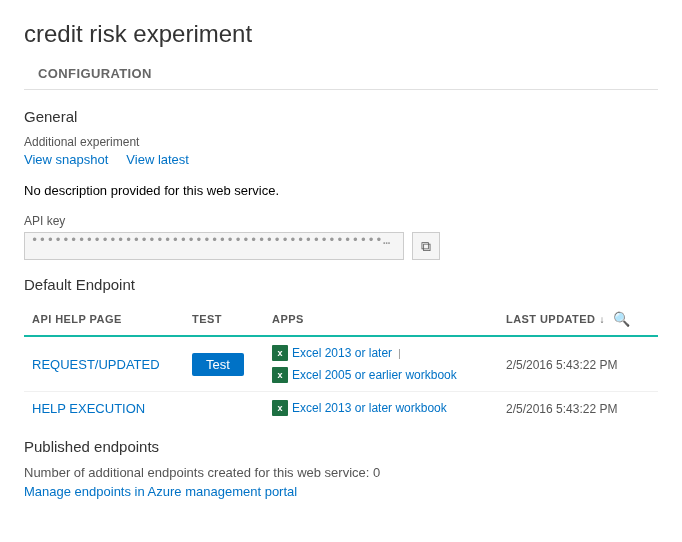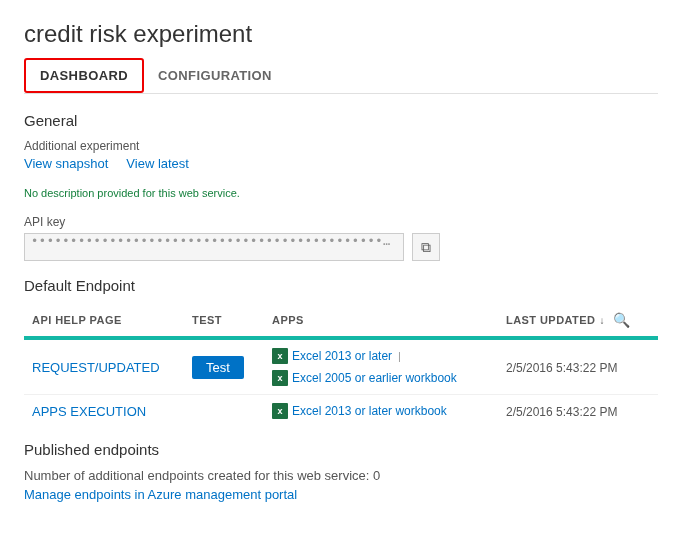--- a/index.html
+++ b/index.html
@@ -49,22 +49,22 @@
       color: #0072c6;
       text-decoration: none;
       cursor: pointer;
     }
     .published-links {
       display: flex;
       gap: 18px;
       margin-top: 2px;
     }
     .description-text {
-      color: #15803d;
-      font-size: 11px;
+      color: #000000;
+      font-size: 13px;
     }
     .api-key-row {
       display: flex;
       align-items: center;
       gap: 8px;
       margin-top: 4px;
     }
     .api-key-input {
       width: 380px;
       height: 28px;
@@ -92,21 +92,21 @@
       color: #555;
     }
 
     .endpoint-section { margin-bottom: 14px; }
     .endpoint-table {
       width: 100%;
       border-collapse: collapse;
       margin-top: 6px;
     }
     .endpoint-table thead tr {
-      border-bottom: 4px solid #14b8a6;
+      border-bottom: 2px solid #14b8a6;
     }
     .endpoint-table th {
       text-align: left;
       font-size: 11px;
       font-weight: 600;
       color: #555;
       padding: 6px 8px;
       text-transform: uppercase;
       letter-spacing: 0.04em;
     }
@@ -207,21 +207,20 @@
       color: #555;
       margin-bottom: 3px;
     }
   </style>
 </head>
 <body>
 
 <h1 class="page-title">credit risk experiment</h1>
 
 <div class="tabs">
-  <button class="tab active">DASHBOARD</button>
   <button class="tab">CONFIGURATION</button>
 </div>
 
 <div class="section-group">
   <div class="general-label">General</div>
 
   <div class="section-group">
     <div class="sub-label">Additional experiment</div>
     <div class="published-links">
       <a class="link">View snapshot</a>
@@ -284,21 +283,21 @@
             </a>
           </div>
         </td>
         <td>
           <span class="timestamp">2/5/2016 5:43:22 PM</span>
         </td>
       </tr>
 
       <tr class="table-row">
         <td>
-          <a class="link">APPS EXECUTION</a>
+          <a class="link">HELP EXECUTION</a>
         </td>
         <td></td>
         <td>
           <div class="apps-cell">
             <a class="excel-link">
               <span class="excel-icon">x</span>
               <span>Excel 2013 or later workbook</span>
             </a>
           </div>
         </td>

